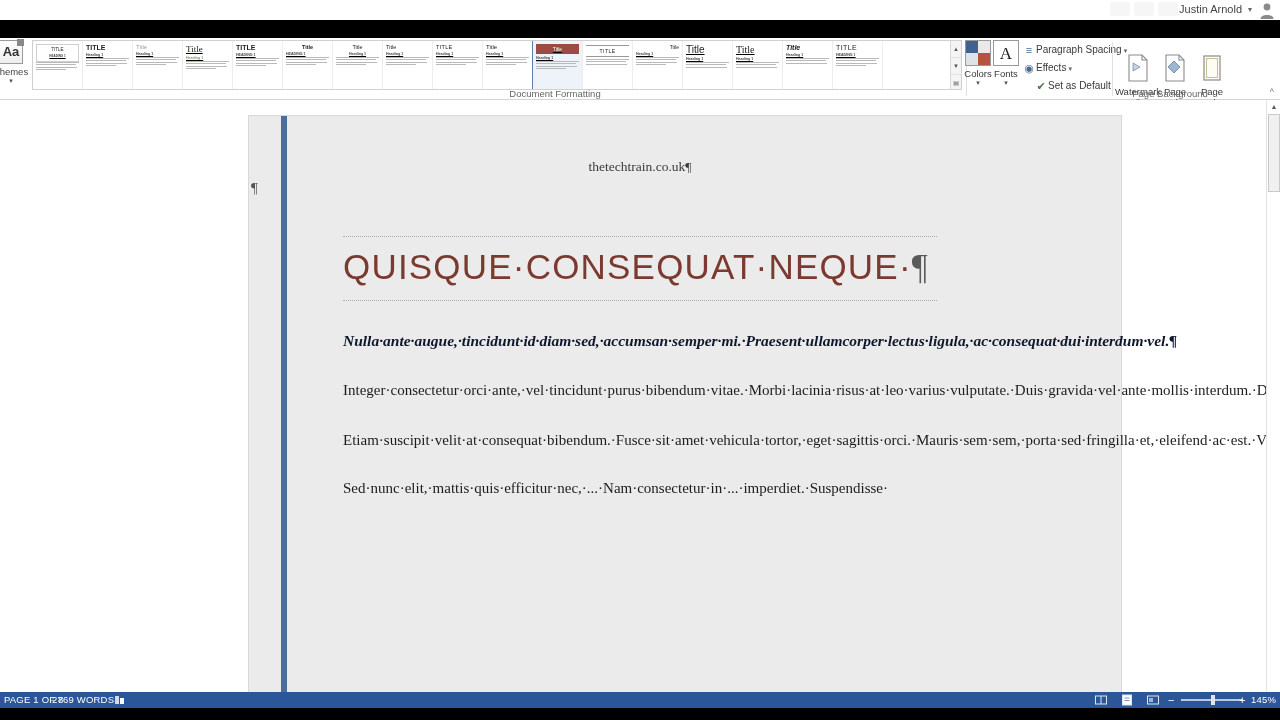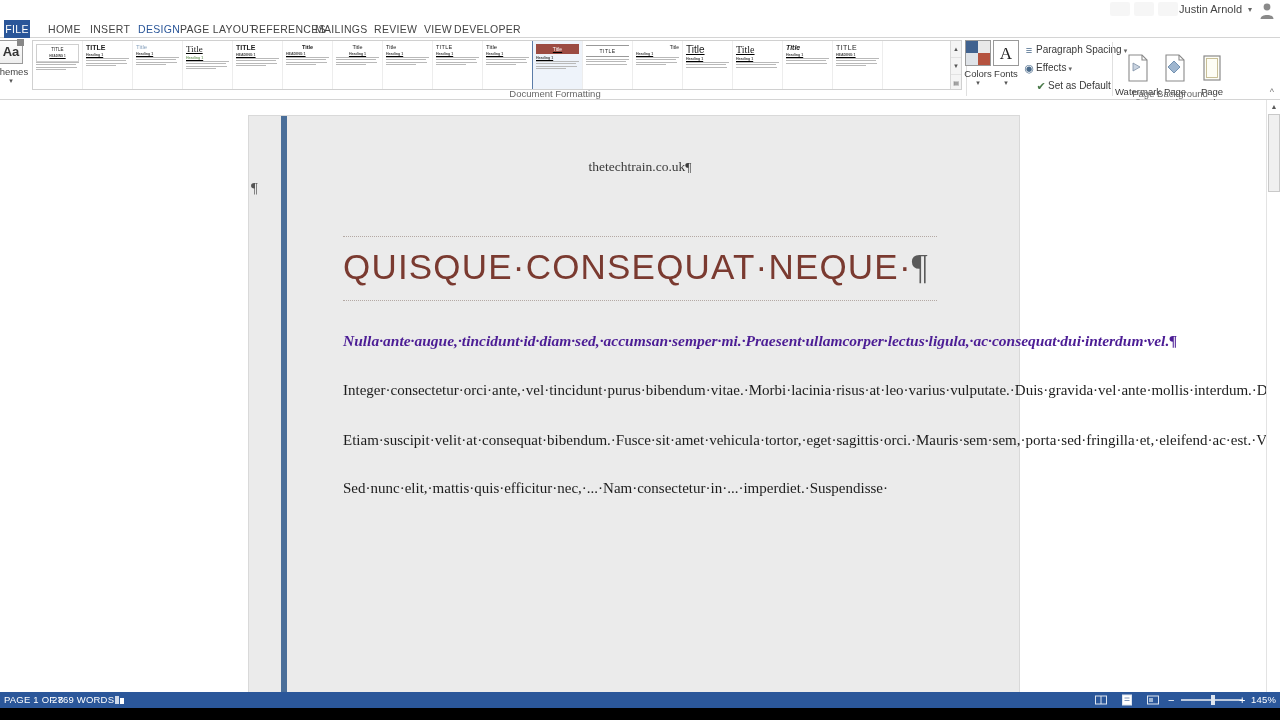--- a/index.html
+++ b/index.html
@@ -215,21 +215,21 @@
   
   .doc-area {
     position: absolute; left: 0; top: 100px;
     width: 1280px; height: 592px;
     background: #ffffff;
     overflow: hidden;
   }
   .page {
     position: absolute;
     left: 248px; top: 15px;
-    width: 772px; height: 600px;
+    width: 874px; height: 600px;
     background: #ebebeb;
     border: 1px solid #d9d9d9;
     border-bottom: none;
   }
   .change-bar {
     position: absolute;
     left: 32px; top: 0px;
     width: 6px; height: 600px;
     background: #4a6e99;
   }
@@ -268,21 +268,21 @@
     white-space: nowrap;
   }
   .doc-title .pilcrow { color:#5a5a5a; font-family:"Liberation Serif",serif; }
 
   .subtitle {
     margin-top: 26px;
     font-weight: bold;
     font-style: italic;
     font-size: 15.5px;
     line-height: 27px;
-    color: #4c1d95;
+    color: #0f172a;
   }
   .body-para {
     margin-top: 23px;
     font-size: 15px;
     line-height: 27px;
     color: #1c1c1c;
   }
   .body-para.clipped { margin-top: 21px; }
 
   
@@ -341,32 +341,20 @@
       <span></span><span></span><span></span>
     </div>
     <div class="user-name">Justin Arnold</div>
     <div class="user-caret">▾</div>
     <svg class="user-avatar" viewBox="0 0 18 18">
       <circle cx="9" cy="6" r="3.4" fill="#8a8a8a"></circle>
       <path d="M2.5 18 C2.5 12.5 15.5 12.5 15.5 18 Z" fill="#8a8a8a"></path>
     </svg>
   </div>
 
-  <div class="tabstrip">
-    <div class="tab file" style="left:4px;width:26px;">FILE</div>
-    <div class="tab" style="left:40px;">HOME</div>
-    <div class="tab" style="left:82px;">INSERT</div>
-    <div class="tab active" style="left:130px;">DESIGN</div>
-    <div class="tab" style="left:172px;">PAGE LAYOUT</div>
-    <div class="tab" style="left:243px;">REFERENCES</div>
-    <div class="tab" style="left:307px;">MAILINGS</div>
-    <div class="tab" style="left:366px;">REVIEW</div>
-    <div class="tab" style="left:416px;">VIEW</div>
-    <div class="tab" style="left:446px;">DEVELOPER</div>
-  </div>
 
   <div class="ribbon">
 
     <div class="themes-btn">
       <div class="themes-icon">Aa</div>
       <div class="themes-label">Themes</div>
       <div class="themes-caret">▾</div>
     </div>
 
     <div class="gallery">

